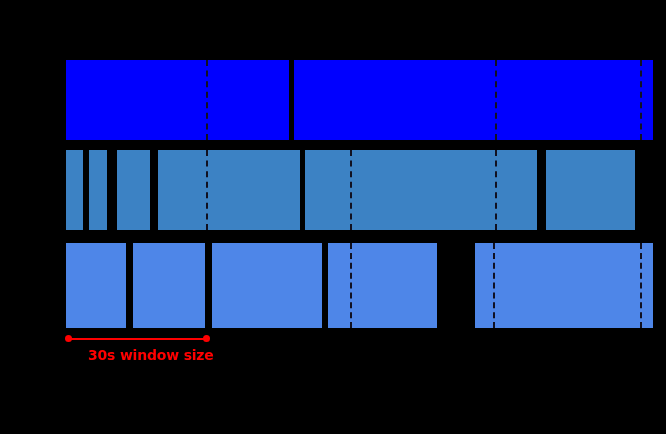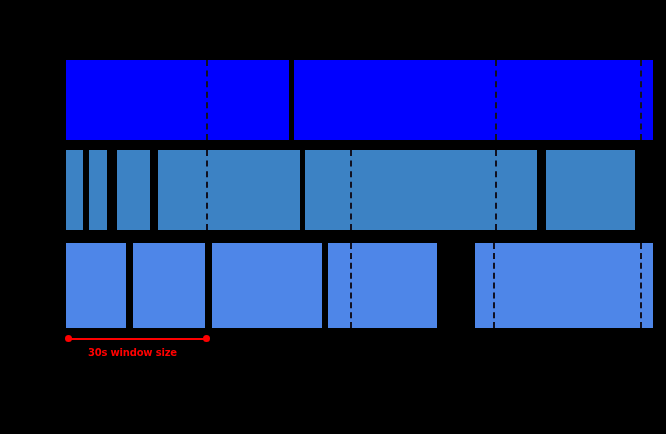--- a/index.html
+++ b/index.html
@@ -52,21 +52,21 @@
   .annot-dot {
     position: absolute;
     width: 7px;
     height: 7px;
     border-radius: 50%;
     background: #FF0000;
   }
   .annot-label {
     position: absolute;
     color: #FF0000;
-    font-size: 10px;
+    font-size: 14px;
     font-family: "DejaVu Sans", sans-serif;
     font-weight: bold;
     white-space: nowrap;
     letter-spacing: -0.2px;
   }
   
   .dark-text {
     position: absolute;
     color: #000000;
     font-size: 10px;

